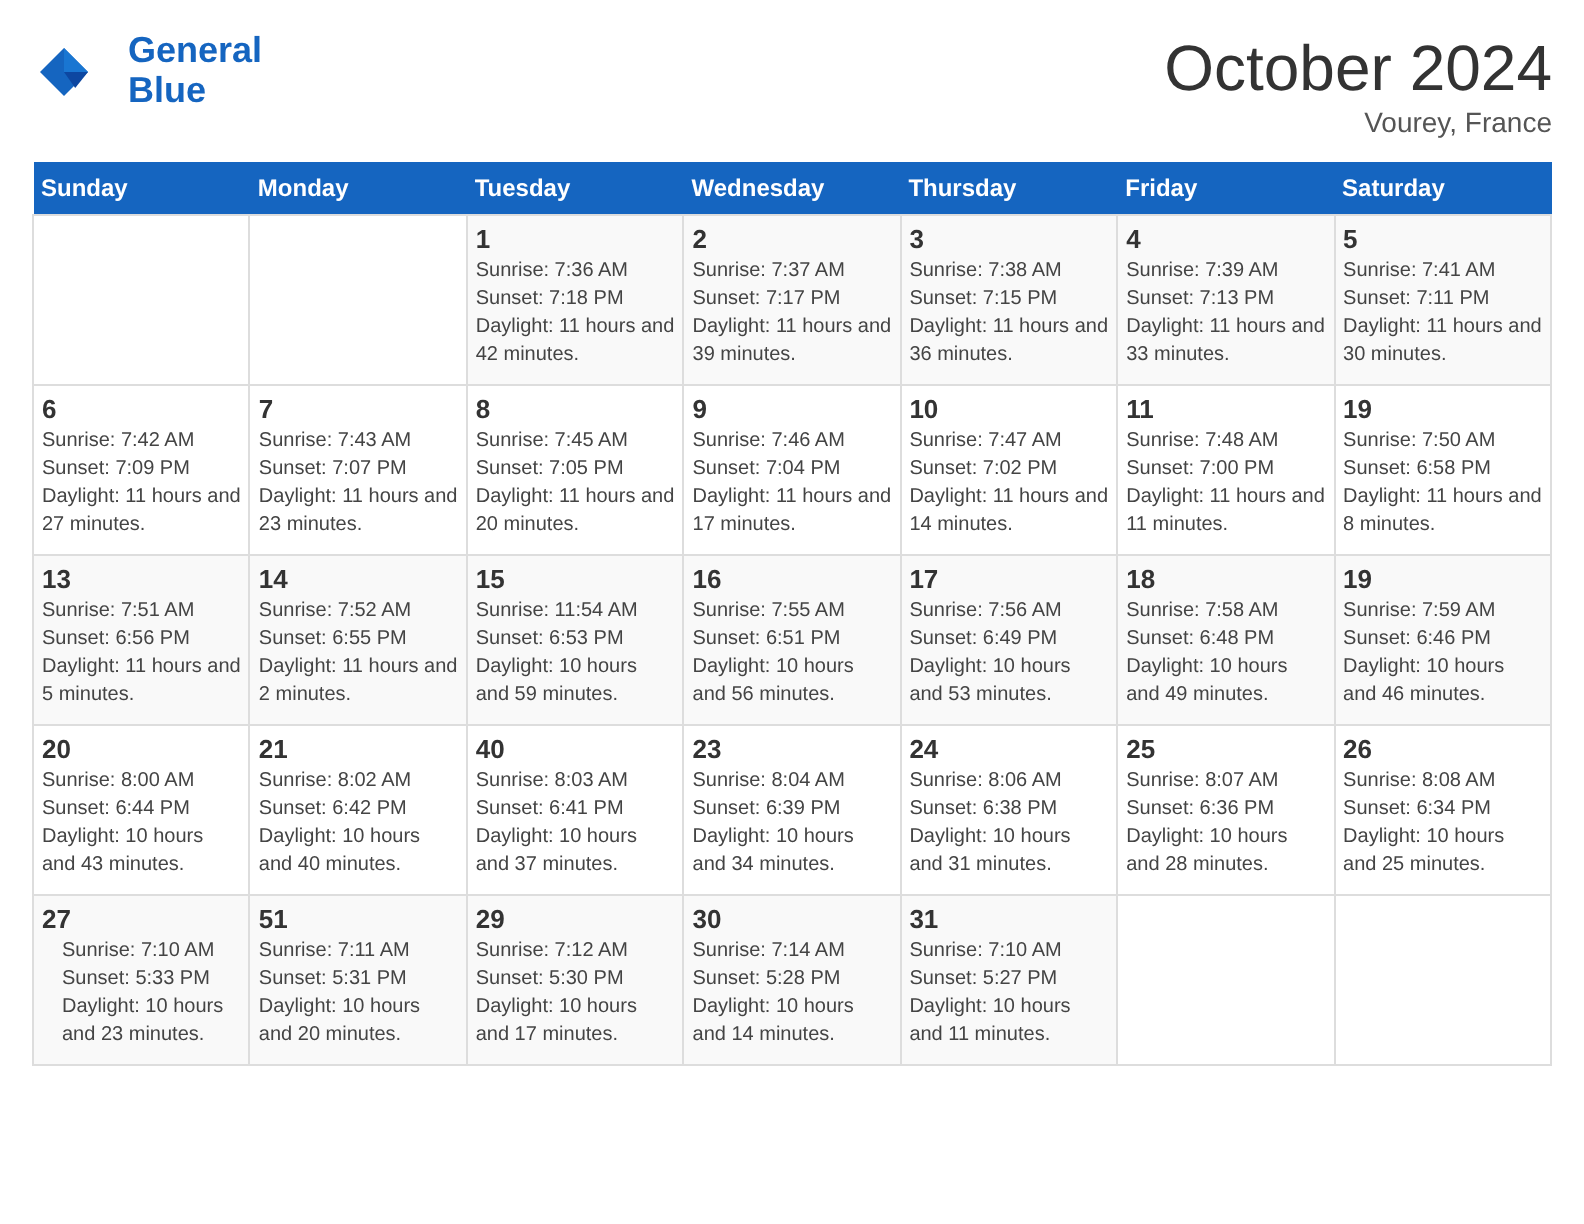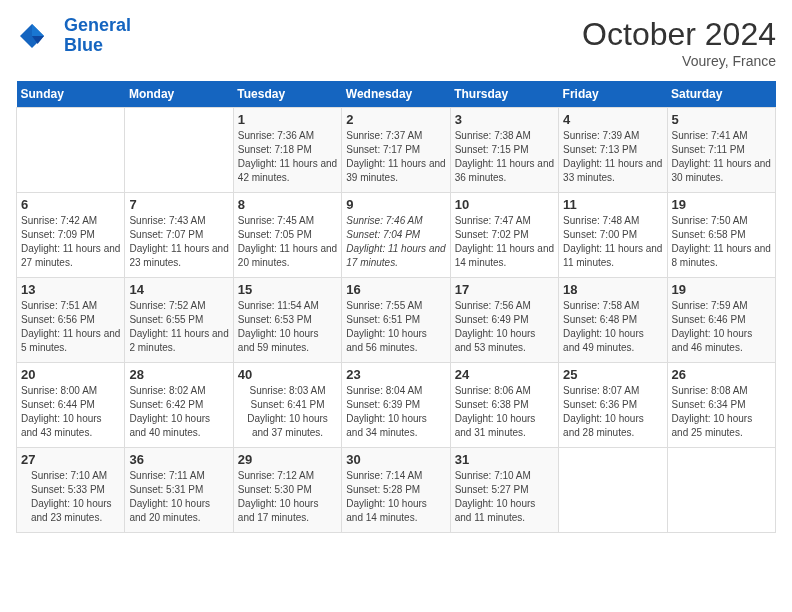--- a/index.html
+++ b/index.html
@@ -169,21 +169,21 @@
 Daylight: 11 hours and 23 minutes.</div>
         </td>
         <td>
           <span class="day-number">8</span>
           <div class="day-detail" style="white-space: pre-line;">Sunrise: 7:45 AM
 Sunset: 7:05 PM
 Daylight: 11 hours and 20 minutes.</div>
         </td>
         <td>
           <span class="day-number">9</span>
-          <div class="day-detail" style="white-space: pre-line; font-style: italic;">Sunrise: 7:46 AM
+          <div class="day-detail" style="white-space: pre-line;">Sunrise: 7:46 AM
 Sunset: 7:04 PM
 Daylight: 11 hours and 17 minutes.</div>
         </td>
         <td>
           <span class="day-number">10</span>
           <div class="day-detail" style="white-space: pre-line;">Sunrise: 7:47 AM
 Sunset: 7:02 PM
 Daylight: 11 hours and 14 minutes.</div>
         </td>
         <td>
@@ -244,28 +244,28 @@
         </td>
       </tr>
       <tr>
         <td>
           <span class="day-number">20</span>
           <div class="day-detail" style="white-space: pre-line;">Sunrise: 8:00 AM
 Sunset: 6:44 PM
 Daylight: 10 hours and 43 minutes.</div>
         </td>
         <td>
-          <span class="day-number">28</span>
+          <span class="day-number">21</span>
           <div class="day-detail" style="white-space: pre-line;">Sunrise: 8:02 AM
 Sunset: 6:42 PM
 Daylight: 10 hours and 40 minutes.</div>
         </td>
         <td>
           <span class="day-number">40</span>
-          <div class="day-detail" style="white-space: pre-line; text-align: center;">Sunrise: 8:03 AM
+          <div class="day-detail" style="white-space: pre-line;">Sunrise: 8:03 AM
 Sunset: 6:41 PM
 Daylight: 10 hours and 37 minutes.</div>
         </td>
         <td>
           <span class="day-number">23</span>
           <div class="day-detail" style="white-space: pre-line;">Sunrise: 8:04 AM
 Sunset: 6:39 PM
 Daylight: 10 hours and 34 minutes.</div>
         </td>
         <td>
@@ -288,21 +288,21 @@
         </td>
       </tr>
       <tr>
         <td>
           <span class="day-number">27</span>
           <div class="day-detail" style="white-space: pre-line; margin-left: 10px;">Sunrise: 7:10 AM
 Sunset: 5:33 PM
 Daylight: 10 hours and 23 minutes.</div>
         </td>
         <td>
-          <span class="day-number">36</span>
+          <span class="day-number">51</span>
           <div class="day-detail" style="white-space: pre-line;">Sunrise: 7:11 AM
 Sunset: 5:31 PM
 Daylight: 10 hours and 20 minutes.</div>
         </td>
         <td>
           <span class="day-number">29</span>
           <div class="day-detail" style="white-space: pre-line;">Sunrise: 7:12 AM
 Sunset: 5:30 PM
 Daylight: 10 hours and 17 minutes.</div>
         </td>

